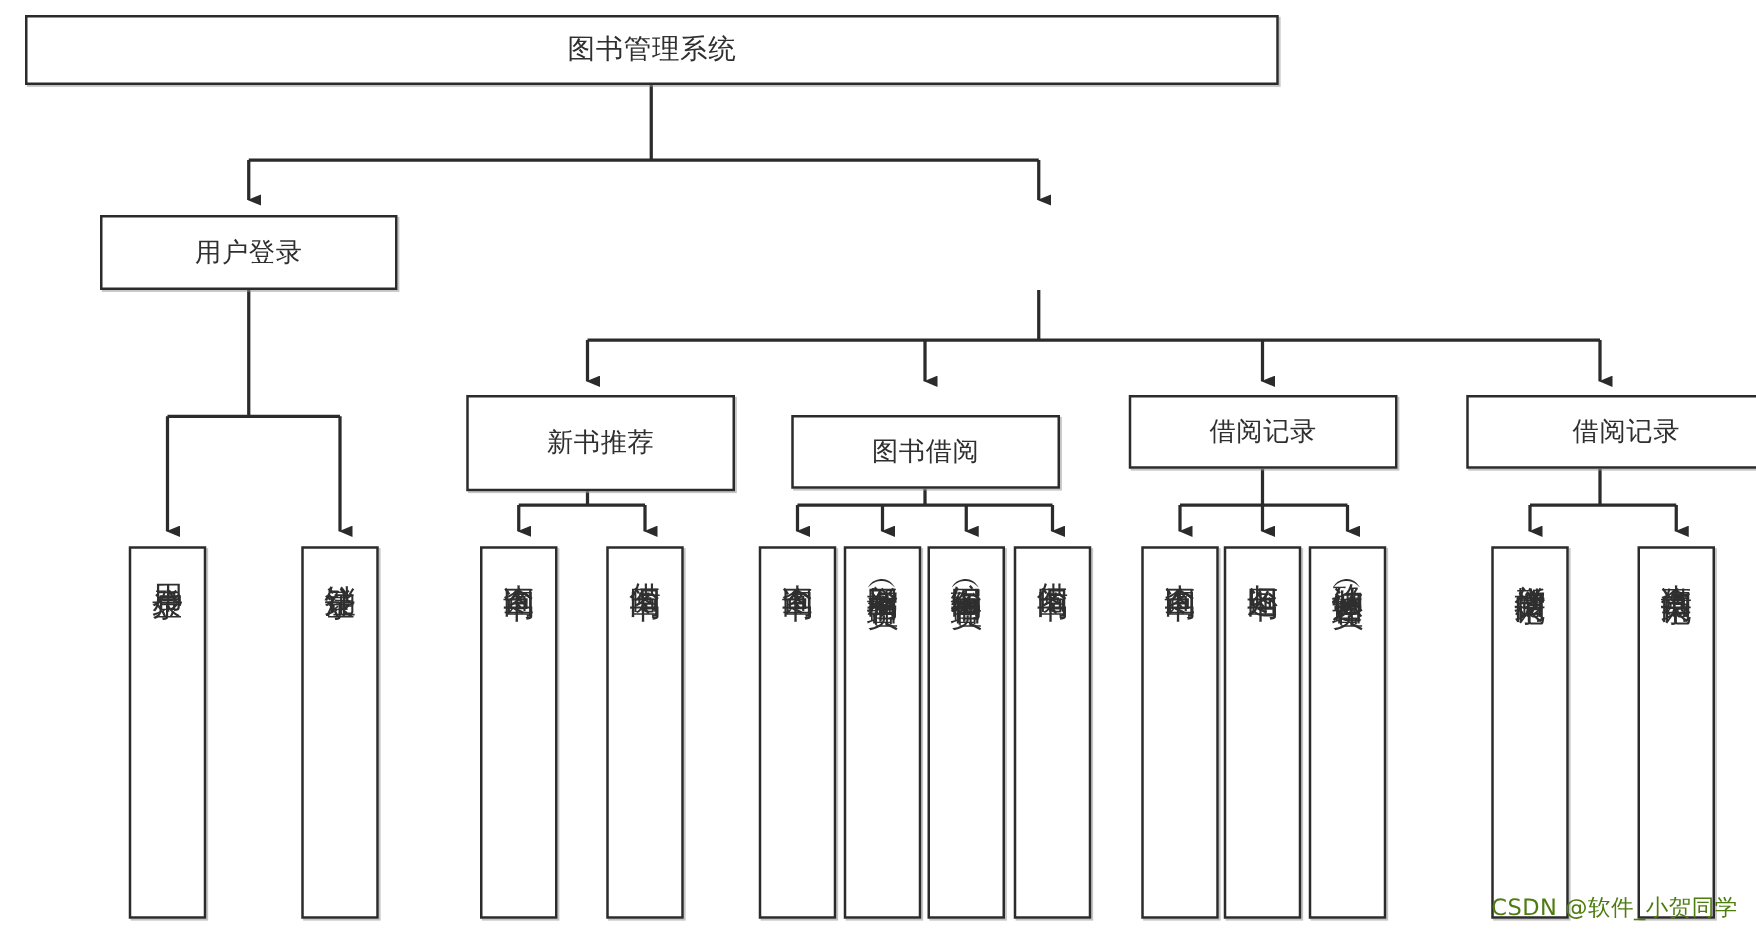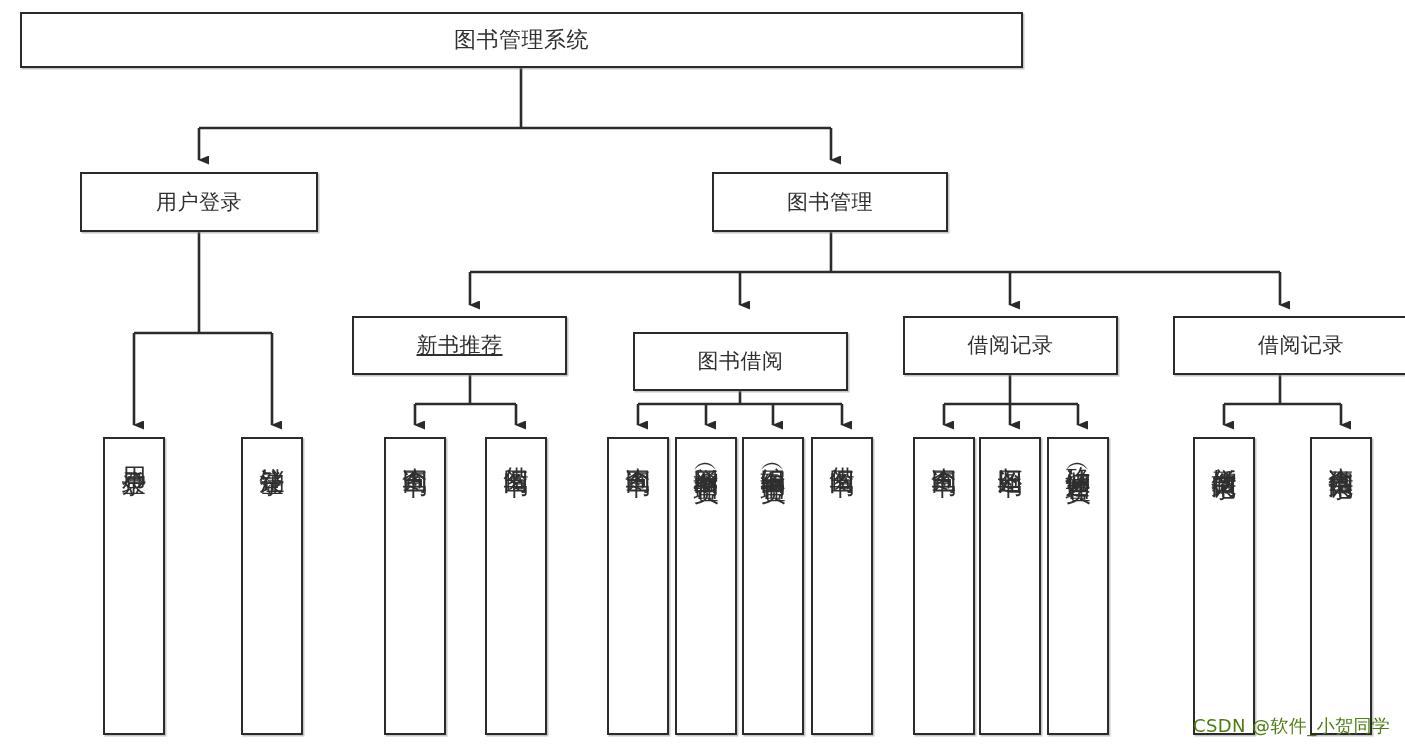--- a/index.html
+++ b/index.html
@@ -124,25 +124,22 @@
     </g>
   </svg>
 
   <div class="node horizontal root" style="left:20px; top:12px; width:1003px; height:56px;">
     <span class="node-label">图书管理系统</span>
   </div>
 
   <div class="node horizontal" style="left:80px; top:172px; width:238px; height:60px;">
     <span class="node-label">用户登录</span>
   </div>
-  <div class="node horizontal" style="left:712px; top:172px; width:236px; height:60px;">
-    <span class="node-label">图书管理</span>
-  </div>
 
-  <div class="node horizontal" style="left:352px; top:316px; width:215px; height:59px;text-decoration:underline;">
+  <div class="node horizontal" style="left:373px; top:316px; width:215px; height:77px;">
     <span class="node-label">新书推荐</span>
   </div>
   <div class="node horizontal" style="left:633px; top:332px; width:215px; height:59px;">
     <span class="node-label">图书借阅</span>
   </div>
   <div class="node horizontal" style="left:903px; top:316px; width:215px; height:59px;">
     <span class="node-label">借阅记录</span>
   </div>
   <div class="node horizontal" style="left:1173px; top:316px; width:256px; height:59px;">
     <span class="node-label">借阅记录</span>

